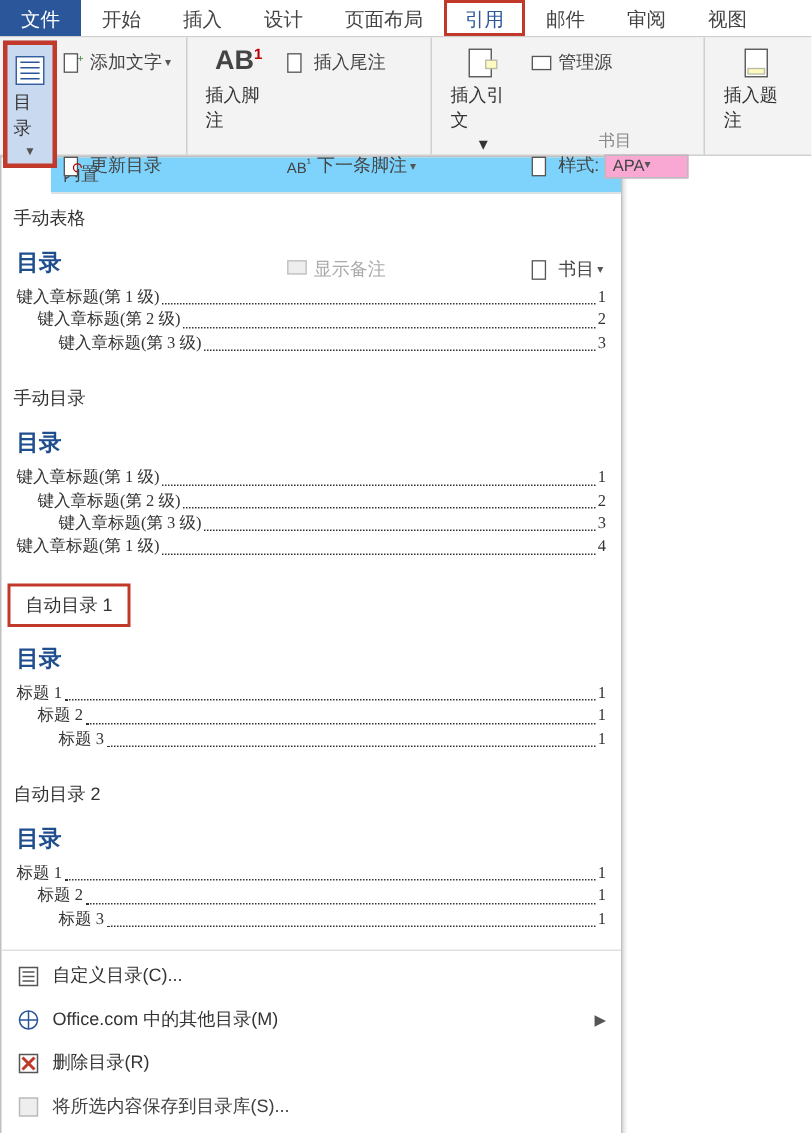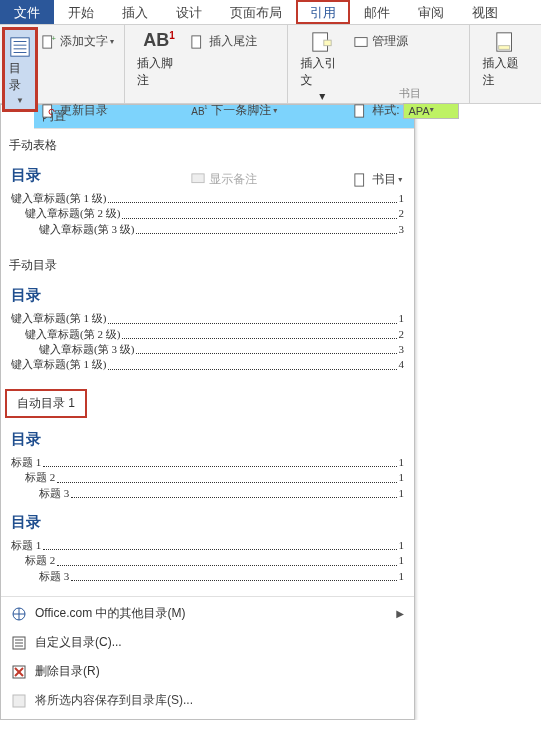--- a/index.html
+++ b/index.html
@@ -168,21 +168,21 @@
     flex-shrink: 0;
   }
   .menu-item .arrow {
     margin-left: auto;
     font-size: 10px;
     color: #555;
   }
   .menu-item.disabled { color: #404040; }
   .style-combo {
     border: 1px solid #bbb;
-    background: #bef264;
+    background: #f9a8d4;
     padding: 1px 4px;
     font-size: 11px;
     width: 46px;
     display: inline-flex;
     justify-content: flex-start;
     margin-left: 4px;
   }
   .caret-small { font-size: 8px; color: #555; }
 </style>
 </head>
@@ -368,59 +368,60 @@
         <span class="dots"></span>
         <span class="pg">1</span>
       </div>
     <div class="line indent2">
         <span class="label">标题 3</span>
         <span class="dots"></span>
         <span class="pg">1</span>
       </div>
   </div>
 
+  <div class="section-title">自动目录 2</div>
   <div class="preview">
     <div class="ptitle">目录</div>
     <div class="line">
         <span class="label">标题 1</span>
         <span class="dots"></span>
         <span class="pg">1</span>
       </div>
     <div class="line indent1">
         <span class="label">标题 2</span>
         <span class="dots"></span>
         <span class="pg">1</span>
       </div>
     <div class="line indent2">
         <span class="label">标题 3</span>
         <span class="dots"></span>
         <span class="pg">1</span>
       </div>
   </div>
 
   <div class="menu-divider"></div>
-  <div class="menu-item">
-    <svg class="micon" viewBox="0 0 16 16">
-        <circle cx="8" cy="8" r="6" fill="#fff" stroke="#2b579a"></circle>
-        <path d="M2 8h12M8 2v12" stroke="#2b579a"></path>
-      </svg>
-    <span>Office.com 中的其他目录(M)</span>
-    <span class="arrow">▶</span>
-  </div>
   <div class="menu-item">
     <svg class="micon" viewBox="0 0 16 16">
         <rect x="2" y="2" width="12" height="12" fill="#fff" stroke="#555"></rect>
         <line x1="4" y1="5" x2="12" y2="5" stroke="#555"></line>
         <line x1="4" y1="8" x2="12" y2="8" stroke="#555"></line>
         <line x1="4" y1="11" x2="12" y2="11" stroke="#555"></line>
       </svg>
     <span>自定义目录(C)...</span>
   </div>
   <div class="menu-item">
     <svg class="micon" viewBox="0 0 16 16">
+        <circle cx="8" cy="8" r="6" fill="#fff" stroke="#2b579a"></circle>
+        <path d="M2 8h12M8 2v12" stroke="#2b579a"></path>
+      </svg>
+    <span>Office.com 中的其他目录(M)</span>
+    <span class="arrow">▶</span>
+  </div>
+  <div class="menu-item">
+    <svg class="micon" viewBox="0 0 16 16">
         <rect x="2" y="2" width="12" height="12" fill="#fff" stroke="#555"></rect>
         <line x1="4" y1="4" x2="12" y2="12" stroke="#c0392b" stroke-width="2"></line>
         <line x1="12" y1="4" x2="4" y2="12" stroke="#c0392b" stroke-width="2"></line>
       </svg>
     <span>删除目录(R)</span>
   </div>
   <div class="menu-item disabled">
     <svg class="micon" viewBox="0 0 16 16">
         <rect x="2" y="2" width="12" height="12" fill="#eee" stroke="#bbb"></rect>
       </svg>

